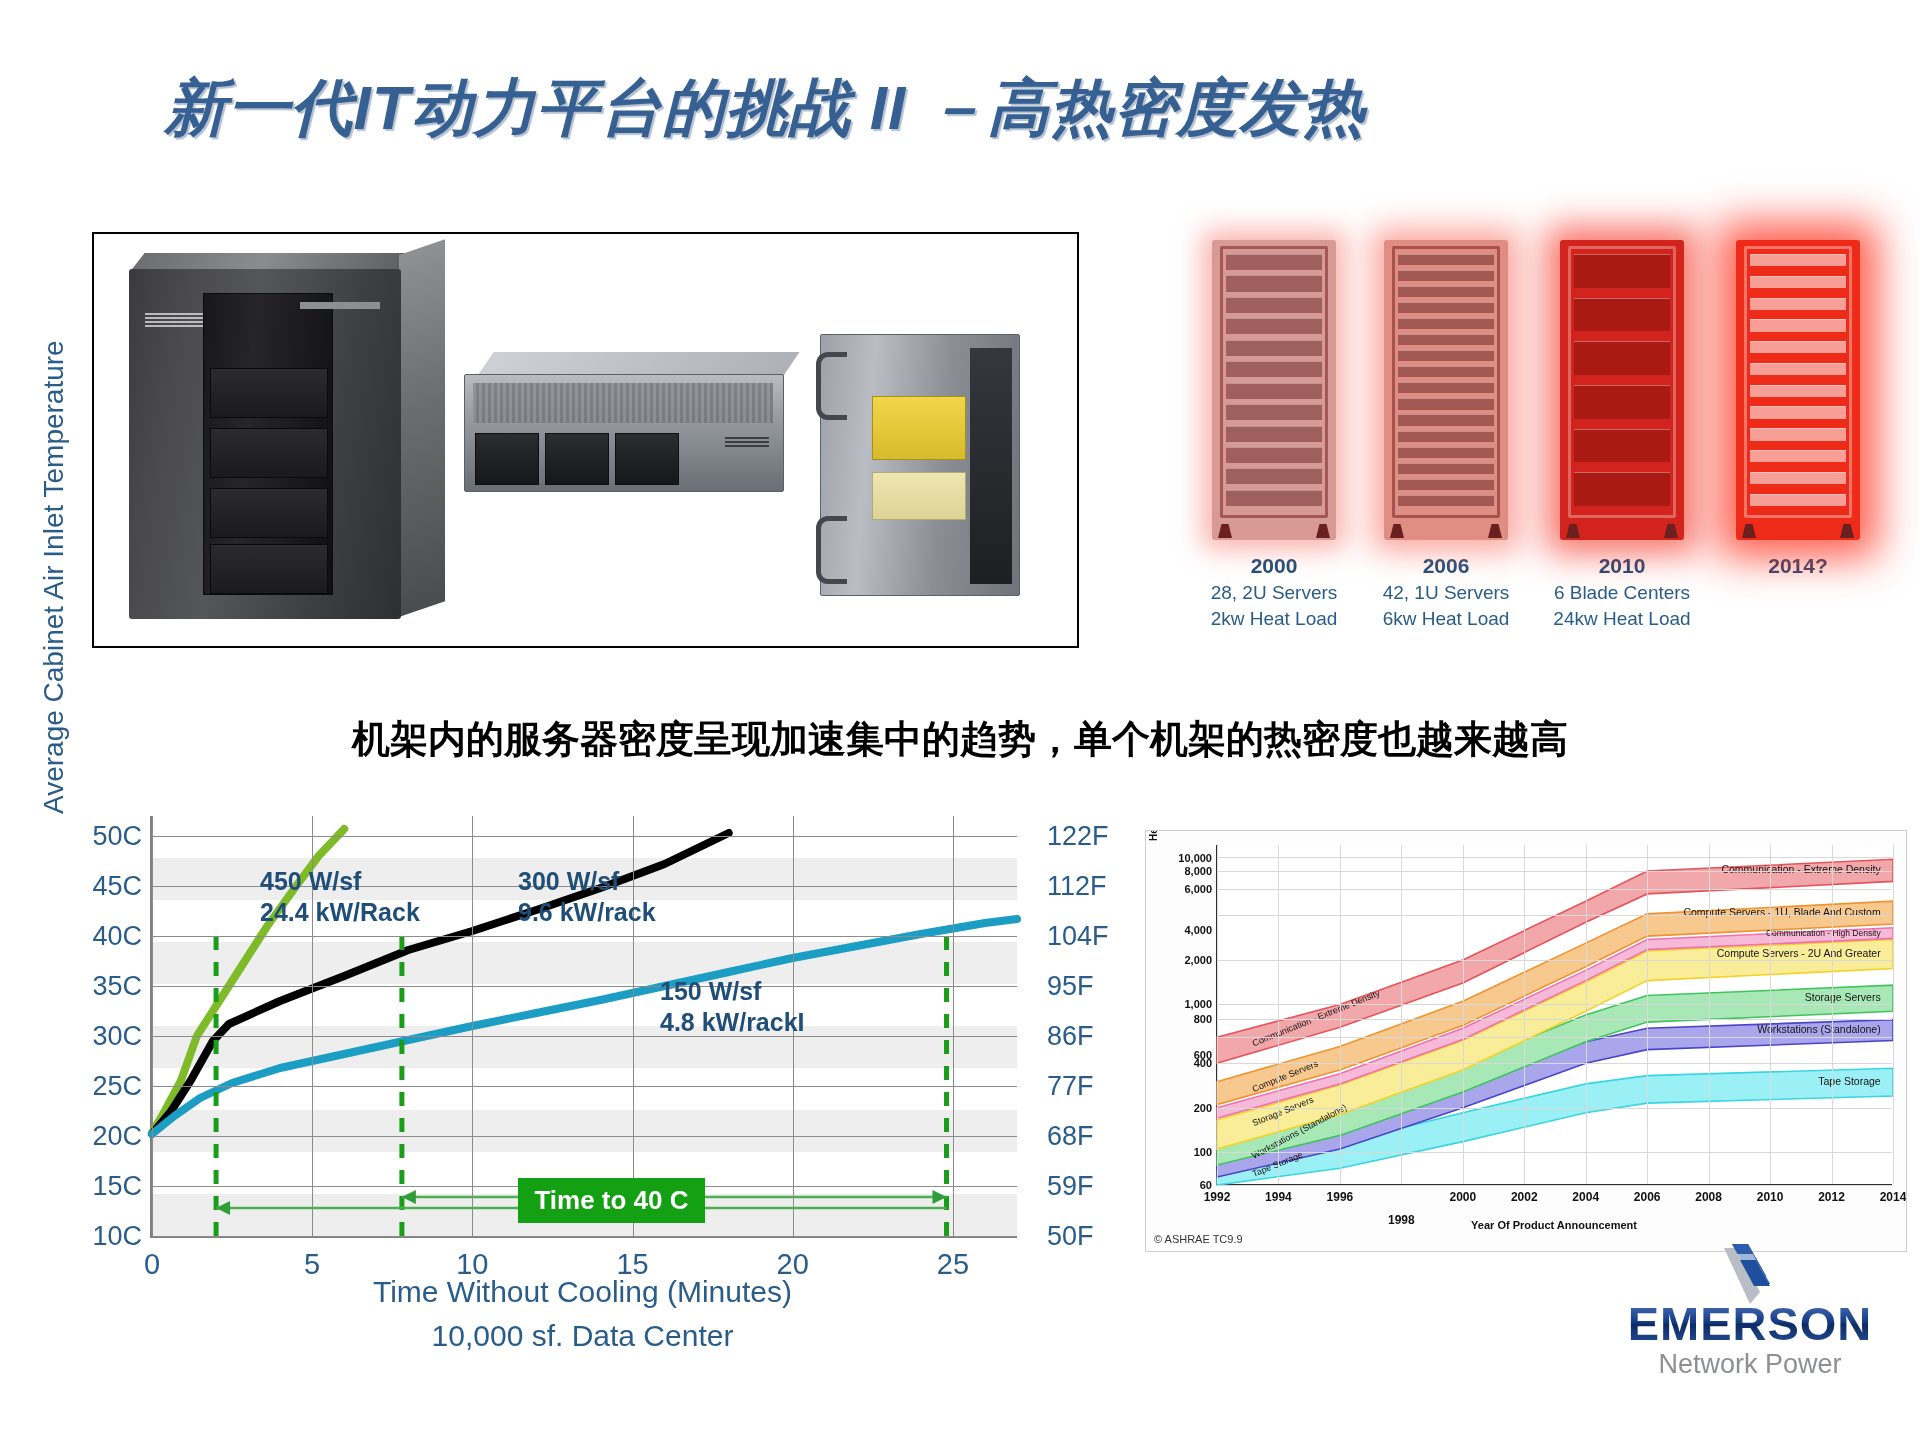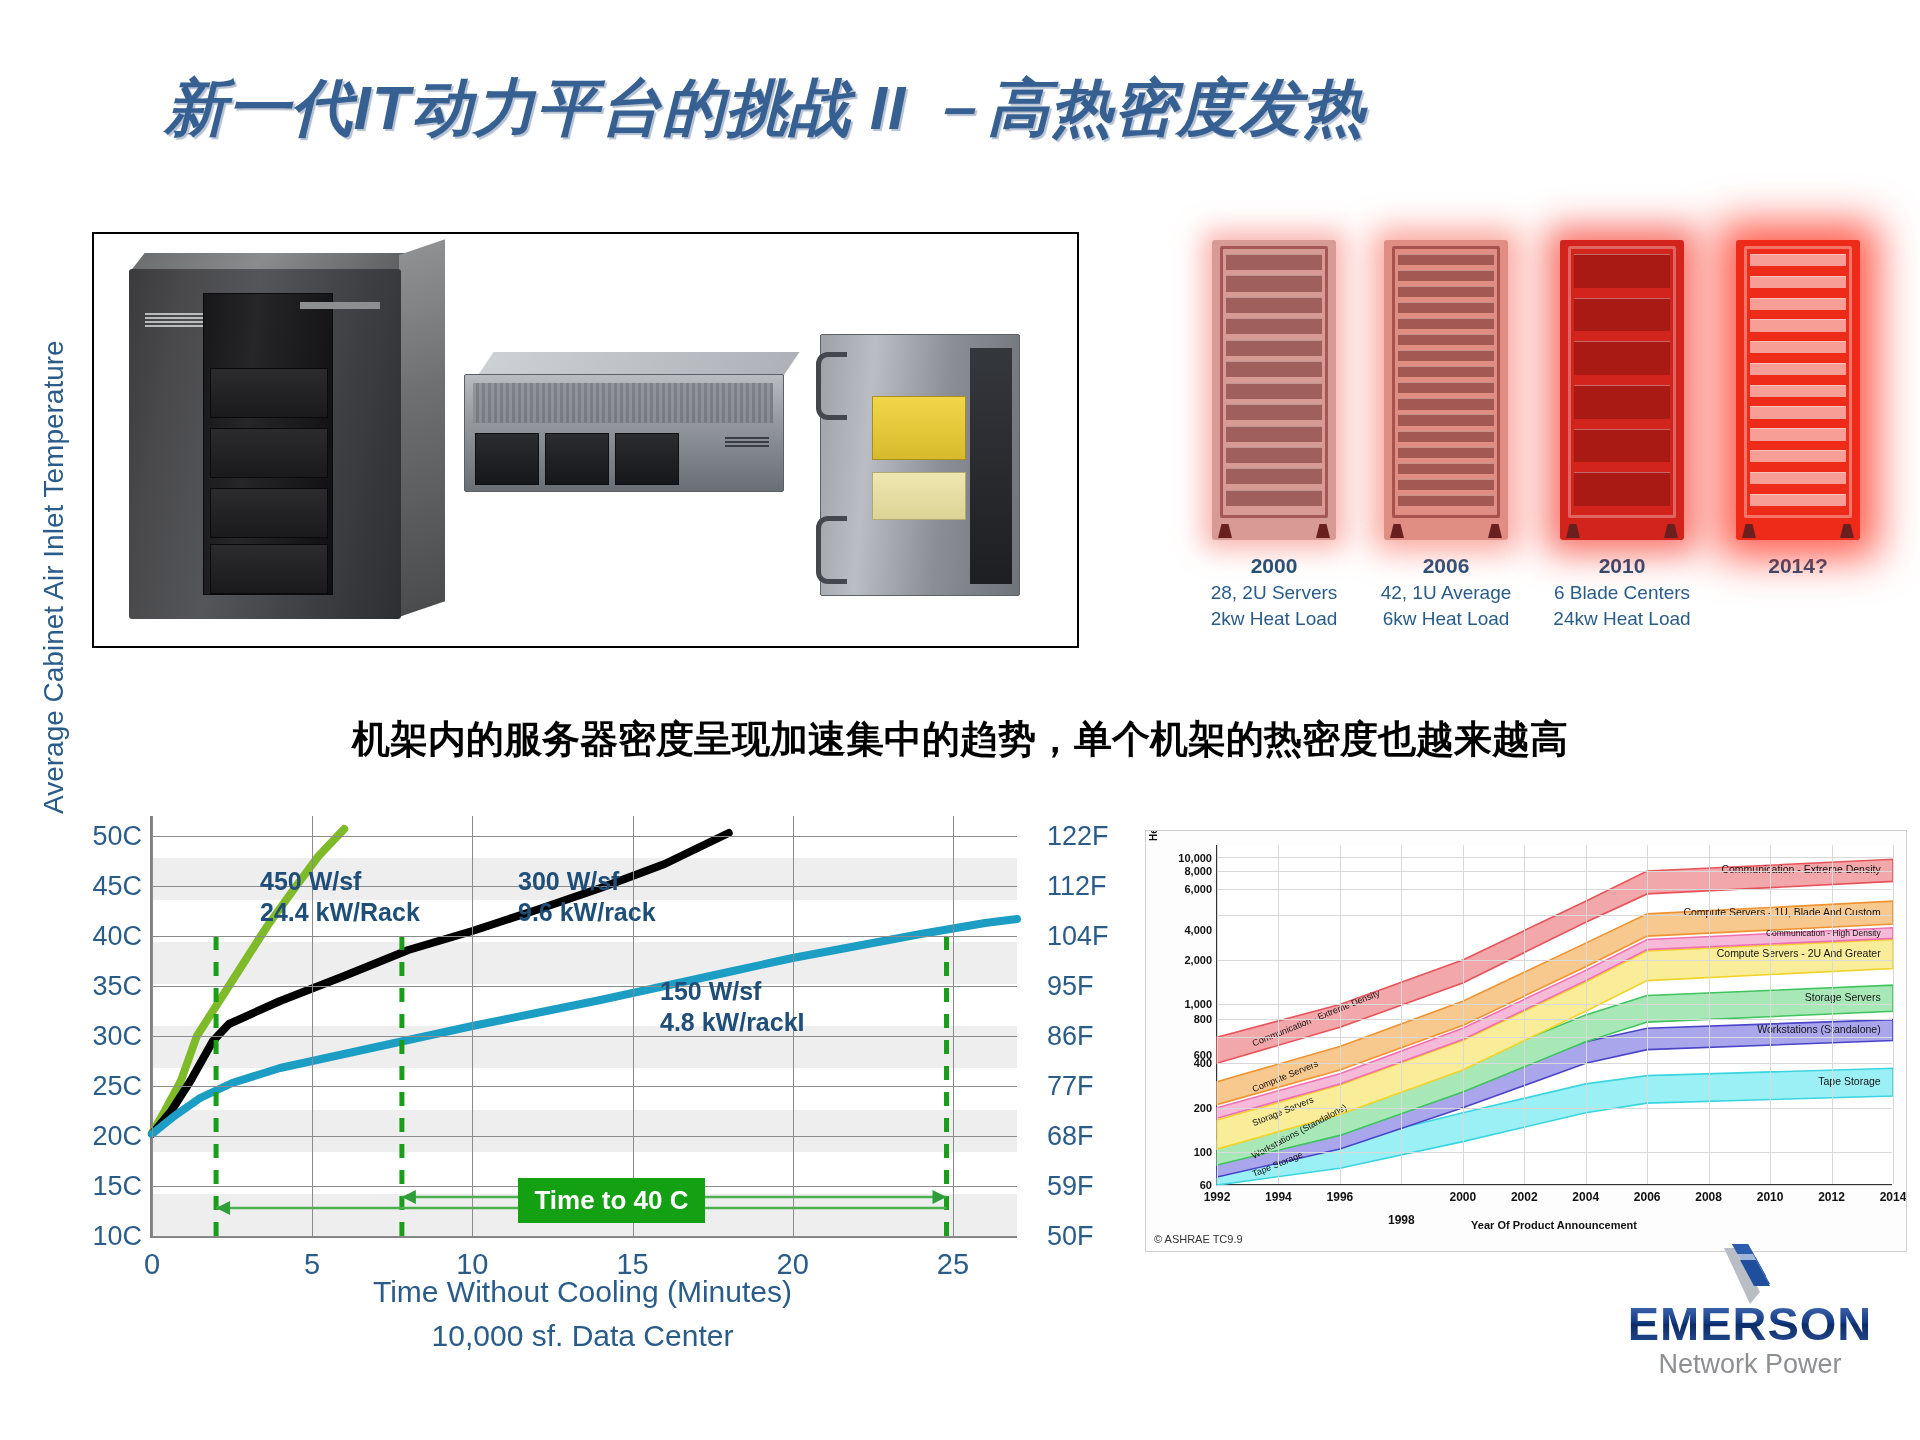--- a/index.html
+++ b/index.html
@@ -346,21 +346,21 @@
           <div class="slot" style="height:4%"></div>
         <div class="slot" style="height:4%"></div>
           <div class="slot" style="height:4%"></div>
         <div class="slot" style="height:4%"></div>
           <div class="slot" style="height:4%"></div>
       </div>
       <div class="foot l"></div>
       <div class="foot r"></div>
     </div>
     <div class="rack-year">2006</div>
-    <div class="rack-desc">42, 1U Average</div>
+    <div class="rack-desc">42, 1U Servers</div>
     <div class="rack-desc">6kw Heat Load</div>
   </div>
 
   <div class="rack-col" style="left:348px">
     <div class="rack-art" style="background:#d2241d;box-shadow:0 0 34px 14px rgba(244,40,25,.65);">
       <div class="cab" style="border-color:rgba(255,255,255,.3)"></div>
       <div class="slots">
         <div class="slot" style="height:13%;background:rgba(120,15,10,.45)"></div>
         <div class="slot" style="height:13%;background:rgba(120,15,10,.45)"></div>
         <div class="slot" style="height:13%;background:rgba(120,15,10,.45)"></div>

